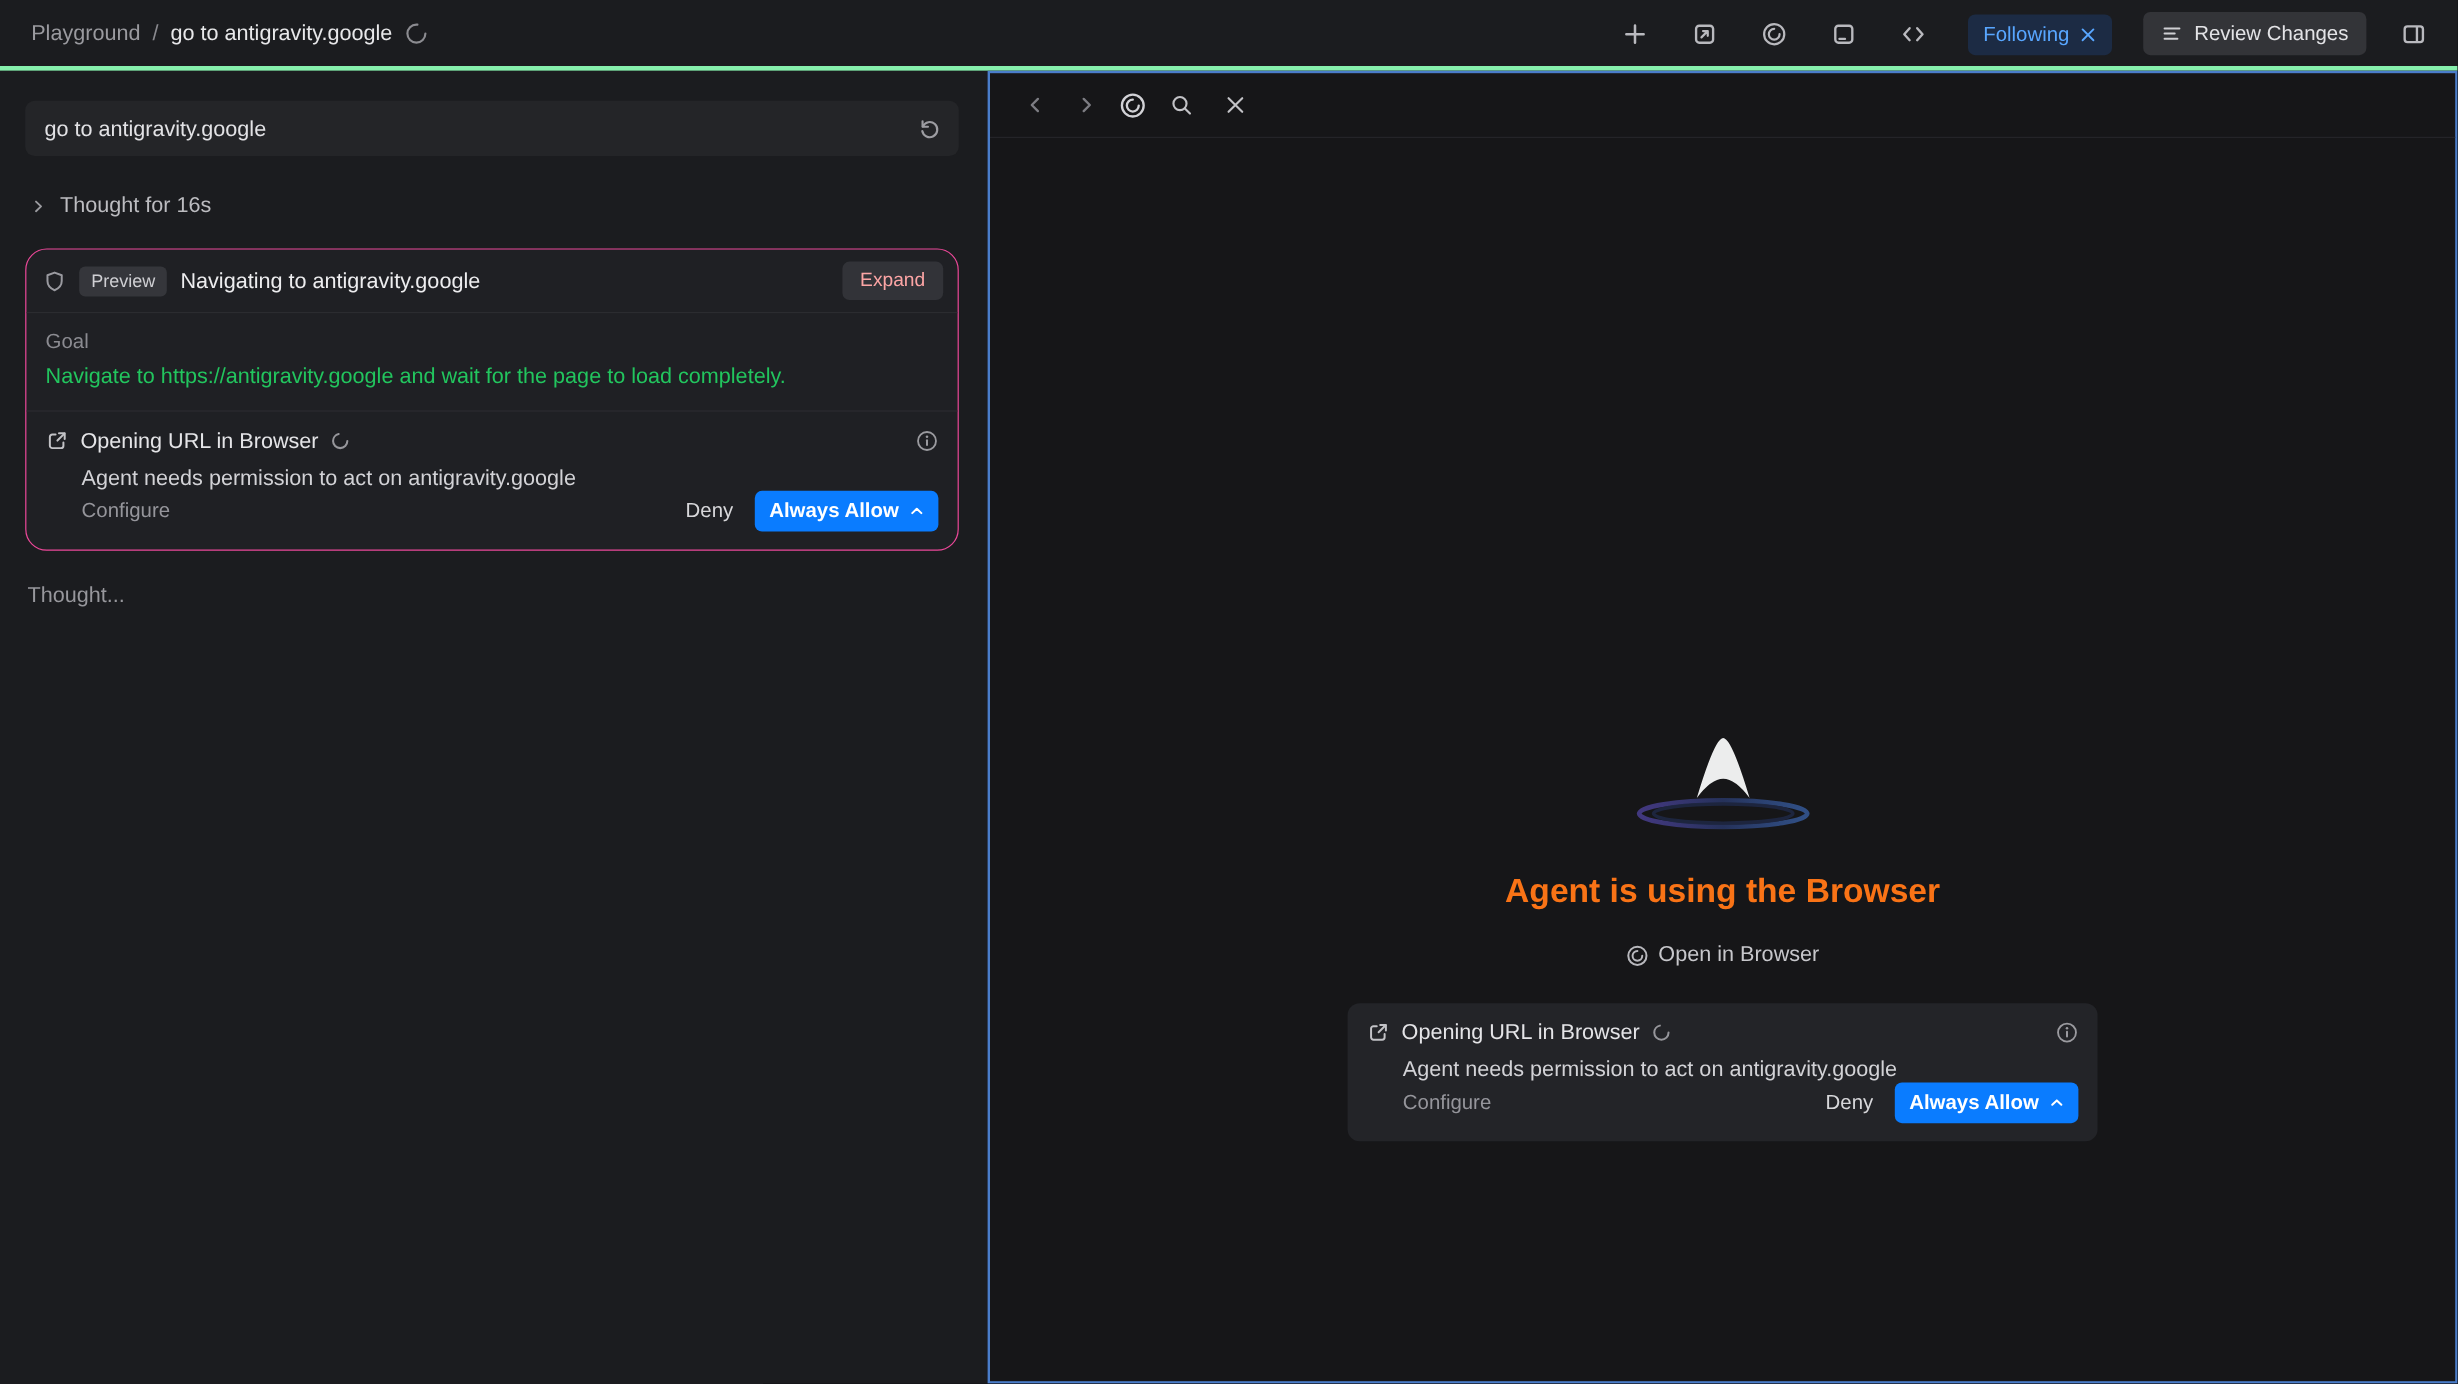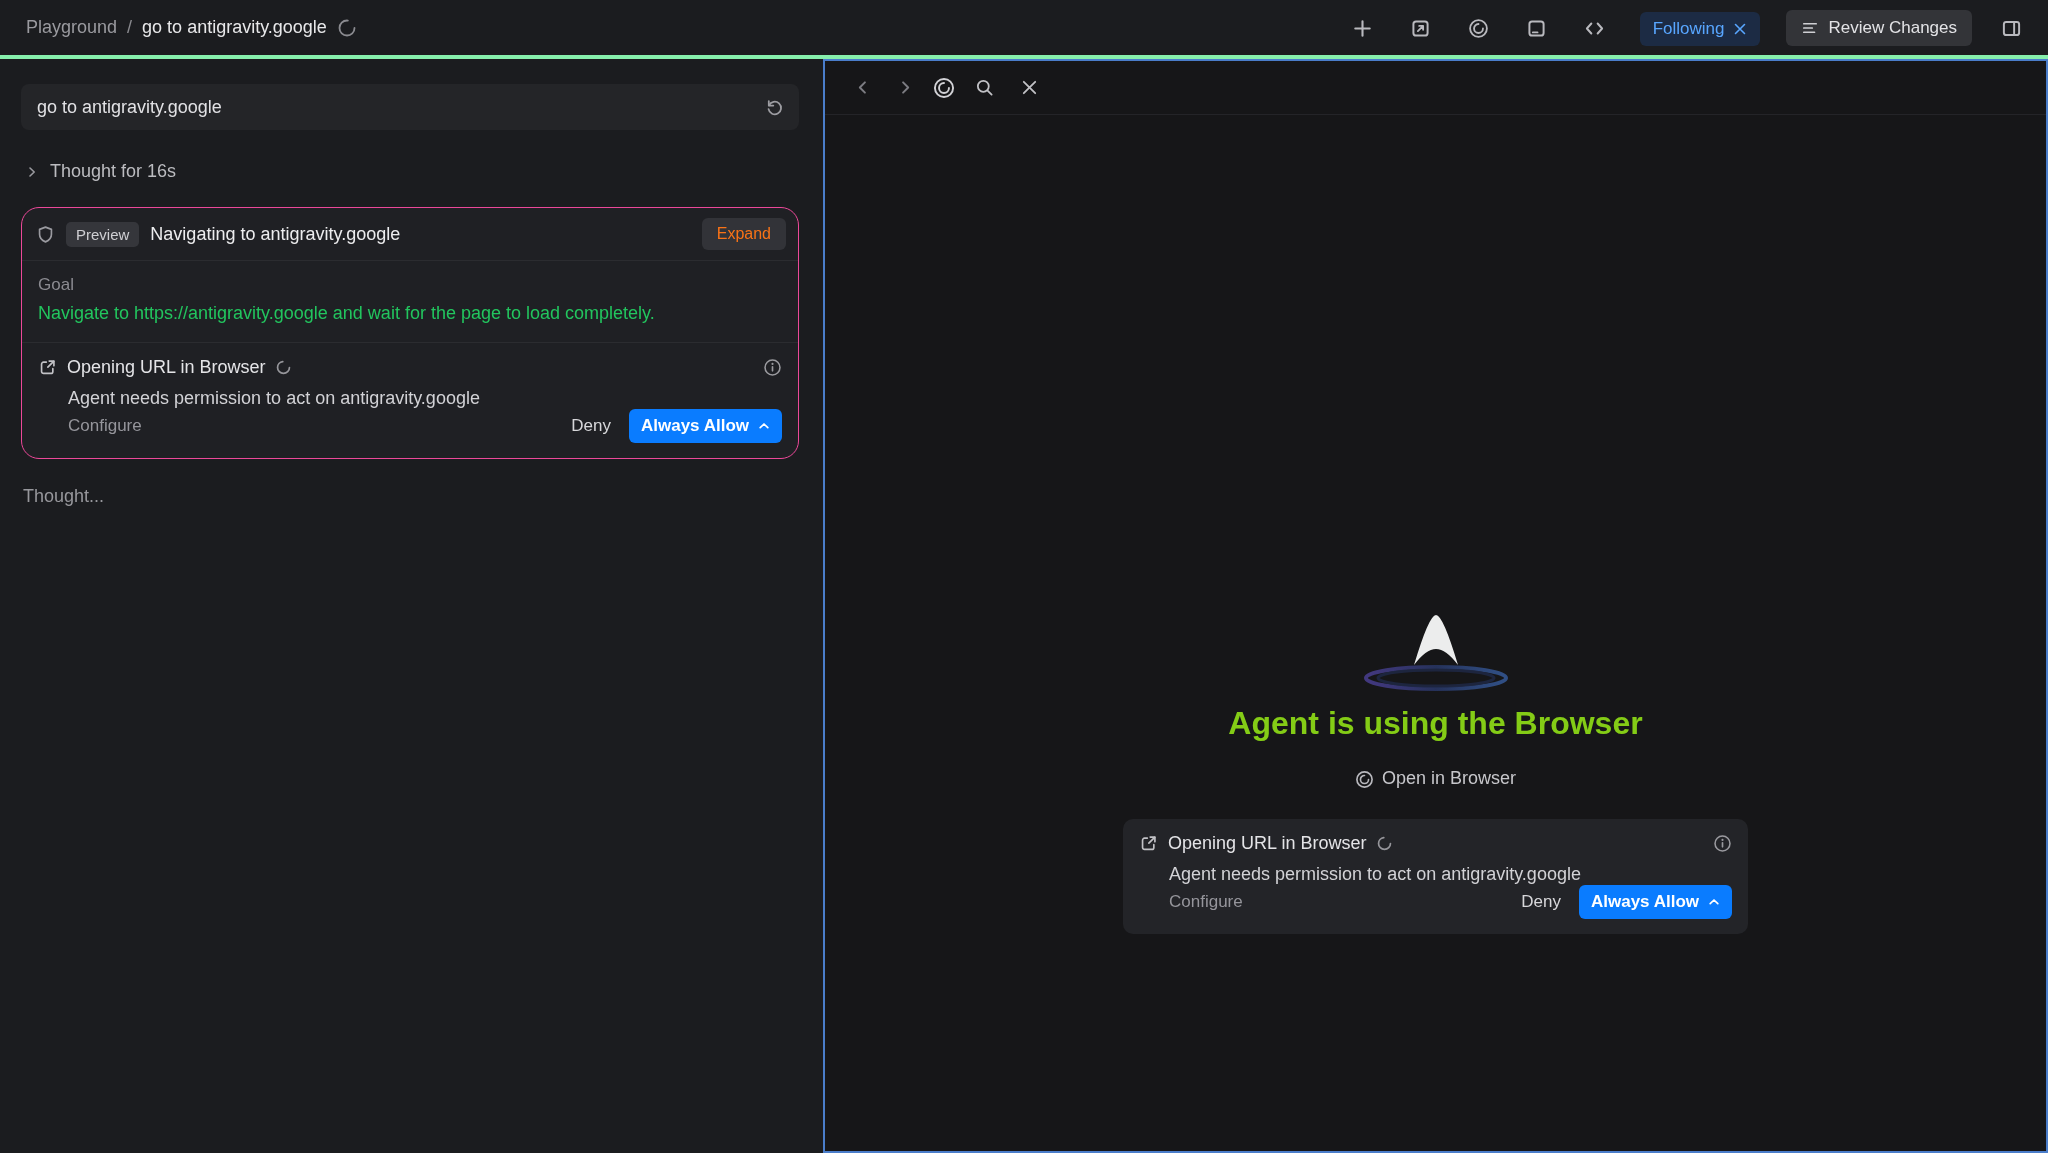--- a/index.html
+++ b/index.html
@@ -45,21 +45,21 @@
   .undo-btn svg { width:19px; height:19px; }
 
   .thought-row { margin-top:31px; display:flex; align-items:center; gap:11px; color:#bcbcc0; cursor:pointer; padding-left:4px; }
   .thought-row svg { width:14px; height:14px; color:#9a9a9f; }
 
   .task-card { margin-top:25px; background:#1f2024; border:1px solid #ec4899; border-radius:18px; overflow:hidden; }
   .card-head { display:flex; align-items:center; gap:11px; padding:10px 12px 10px 14px; }
   .shield-ic { width:19px; height:19px; color:#9a9aa0; display:inline-flex; }
   .badge { background:#35363b; color:#cfcfd3; border-radius:5px; padding:4px 10px; font-size:15px; }
   .card-title { color:#ededef; font-weight:400; font-size:18px; flex:1; }
-  .expand-btn { background:#323338; border:none; color:#f97316; border-radius:6px; padding:7px 15px;
+  .expand-btn { background:#323338; border:none; color:#fca5a5; border-radius:6px; padding:7px 15px;
                 font-size:16px; font-family:inherit; cursor:pointer; }
   .divider { height:1px; background:#2b2c30; }
   .goal-block { padding:14px 16px 16px 16px; }
   .goal-label { color:#8b8b91; font-size:17px; }
   .goal-text { margin-top:6px; color:#22c55e; line-height:1.4; }
 
   .action-block { padding:14px 16px 15px 16px; }
   .action-row { display:flex; align-items:center; gap:10px; }
   .ext-ic { width:19px; height:19px; color:#c2c2c6; display:inline-flex; flex:0 0 auto; }
   .action-title { color:#e4e4e7; }
@@ -85,21 +85,21 @@
               background:transparent; border:none; color:#7c7c82; cursor:pointer; }
   .nav-chev svg { width:17px; height:17px; }
   .swirl-ic { width:22px; height:22px; color:#d2d2d6; display:inline-flex; }
   .right-title { color:#ededef; font-weight:700; font-size:18px; flex:1; }
   .head-ic { width:32px; height:32px; display:flex; align-items:center; justify-content:center;
              background:transparent; border:none; color:#c2c2c6; cursor:pointer; }
   .head-ic svg { width:19px; height:19px; }
 
   .right-body { flex:1; display:flex; flex-direction:column; align-items:center; padding-top:486px; min-height:0; }
   .big-logo { width:220px; height:104px; }
-  .agent-heading { color:#84cc16; font-size:32px; font-weight:700; }
+  .agent-heading { margin-top:22px; color:#f97316; font-size:28px; font-weight:700; }
   .open-row { margin-top:26px; display:flex; align-items:flex-end; gap:8px; color:#c7c7cb; cursor:pointer; }
   .open-row .swirl-sm { width:19px; height:19px; display:inline-flex; color:#b8b8bd; }
 
   .perm-card { margin-top:30px; width:625px; background:#232428; border-radius:10px; padding:14px 16px 15px 16px; }
 </style>
 </head>
 <body>
 
 <div class="app">
 

